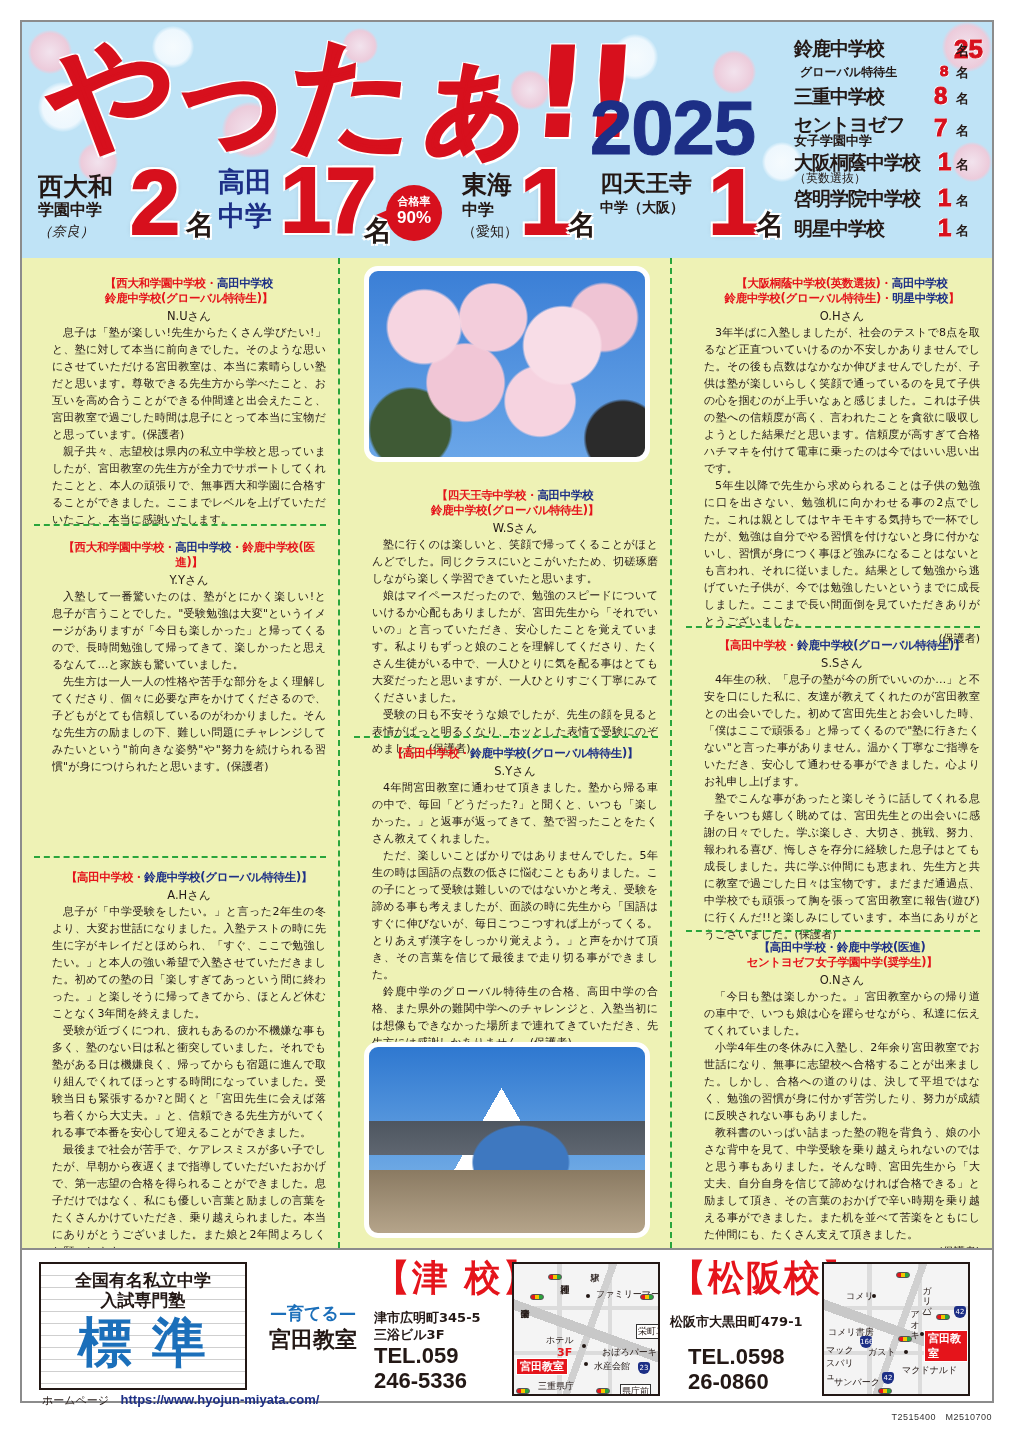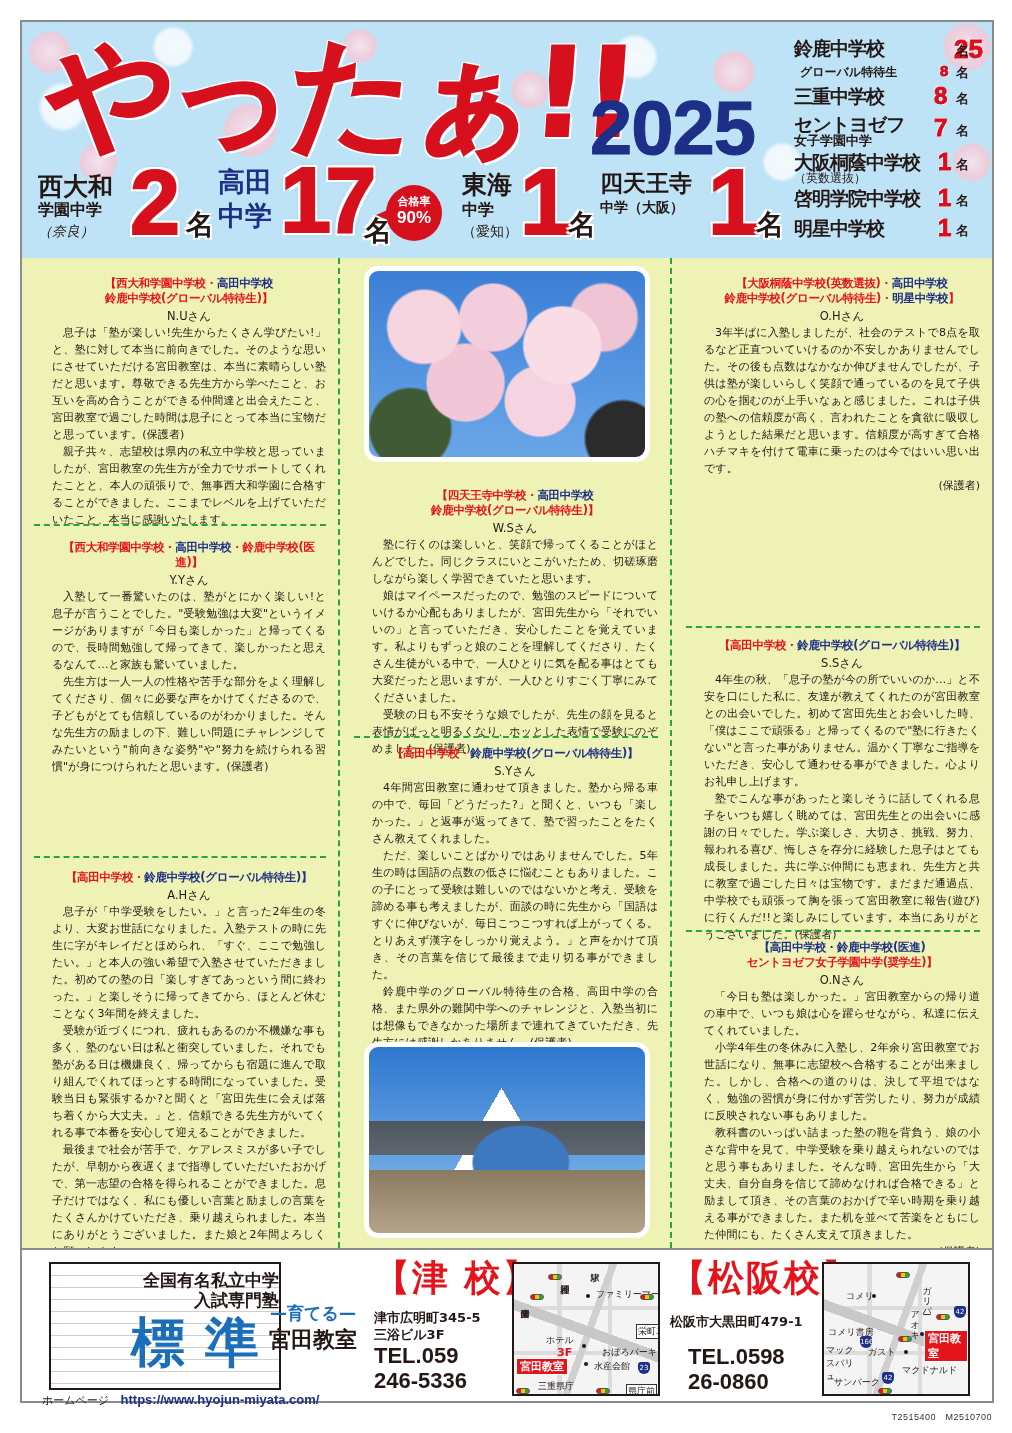--- a/index.html
+++ b/index.html
@@ -64,21 +64,21 @@
       linear-gradient(#3b7fd6, #6aa6e8); }
   .photo-fuji { top: 784px; height: 196px; background:
       linear-gradient(to bottom, transparent 0 66%, #8a7a62 66%, #b5a48a 100%),
       radial-gradient(ellipse at 55% 62%, #3e78c0 0 22%, transparent 23%),
       linear-gradient(to bottom, transparent 0 40%, #4e5660 40%, #5f6670 58%, transparent 58%),
       conic-gradient(from 150deg at 48% 22%, transparent 0deg, #ffffff 0deg 60deg, transparent 60deg),
       linear-gradient(#2f78d0, #8cc0ee); }
 
   
   .footer { position: absolute; left: 0; top: 1226px; width: 970px; height: 153px; background: #ffffff; border-top: 2px solid #8c8c8c; }
-  .logo-box { position: absolute; left: 27px; top: 12px; width: 232px; height: 128px; border: 2px solid #231815; background: repeating-linear-gradient(to bottom, #ffffff 0 11px, #cfcfcf 11px 12px); text-align: right; }
+  .logo-box { position: absolute; left: 17px; top: 12px; width: 208px; height: 128px; border: 2px solid #231815; background: repeating-linear-gradient(to bottom, #ffffff 0 11px, #cfcfcf 11px 12px); text-align: center; }
   .logo-box .l1 { font-family: "DejaVu Serif", "Liberation Serif", serif; font-weight: bold; font-size: 17px; margin-top: 6px; line-height: 20px; }
   .logo-box .l2 { font-family: "DejaVu Serif", "Liberation Serif", serif; font-weight: bold; font-size: 17px; line-height: 20px; }
   .logo-box .l3 { font-weight: bold; font-size: 54px; color: #1b6fba; line-height: 66px; letter-spacing: 20px; margin-left: 18px; }
   .homepage { position: absolute; left: 20px; top: 142px; font-size: 11px; white-space: nowrap; }
   .homepage .url { color: #1d2f86; font-weight: bold; font-size: 13px; margin-left: 8px; font-family: "Liberation Sans", sans-serif; }
   .sodateru { position: absolute; left: 236px; top: 52px; width: 110px; text-align: center; }
   .sodateru .a { font-size: 17px; font-weight: bold; color: #1b6fba; }
   .sodateru .b { font-size: 22px; font-weight: bold; color: #231815; }
 
   .branch { position: absolute; top: 4px; }
@@ -251,20 +251,21 @@
       </div>
     <div class="photo photo-fuji"></div>
   </div>
 
   <div class="col col-right">
     <div class="testimonial" style="top:18px;">
         <div class="t-head"><span class="red">【大阪桐蔭中学校(英数選抜)・</span><span class="blue">高田中学校</span><br><span class="red">鈴鹿中学校(グローバル特待生)・</span><span class="blue">明星中学校</span><span class="red">】</span></div>
         <div class="t-author">O.Hさん</div>
         <div class="t-body">
           <p>3年半ばに入塾しましたが、社会のテストで8点を取るなど正直ついていけるのか不安しかありませんでした。その後も点数はなかなか伸びませんでしたが、子供は塾が楽しいらしく笑顔で通っているのを見て子供の心を掴むのが上手いなぁと感じました。これは子供の塾への信頼度が高く、言われたことを貪欲に吸収しようとした結果だと思います。信頼度が高すぎて合格ハチマキを付けて電車に乗ったのは今ではいい思い出です。</p>
+          <p>5年生以降で先生から求められることは子供の勉強に口を出さない、勉強机に向かわせる事の2点でした。これは親としてはヤキモキする気持ちで一杯でしたが、勉強は自分でやる習慣を付けないと身に付かないし、習慣が身につく事ほど強みになることはないとも言われ、それに従いました。結果として勉強から逃げていた子供が、今では勉強したいというまでに成長しました。ここまで長い間面倒を見ていただきありがとうございました。</p>
         </div>
         <div class="t-sign">(保護者)</div>
       </div>
     <div class="sep" style="top:368px;"></div>
     <div class="testimonial" style="top:380px;">
         <div class="t-head"><span class="red">【高田中学校・</span><span class="blue">鈴鹿中学校(グローバル特待生)】</span></div>
         <div class="t-author">S.Sさん</div>
         <div class="t-body">
           <p>4年生の秋、「息子の塾が今の所でいいのか…」と不安を口にした私に、友達が教えてくれたのが宮田教室との出会いでした。初めて宮田先生とお会いした時、「僕はここで頑張る」と帰ってくるので"塾に行きたくない"と言った事がありません。温かく丁寧なご指導をいただき、安心して通わせる事ができました。心よりお礼申し上げます。</p>
           <p>塾でこんな事があったと楽しそうに話してくれる息子をいつも嬉しく眺めては、宮田先生との出会いに感謝の日々でした。学ぶ楽しさ、大切さ、挑戦、努力、報われる喜び、悔しさを存分に経験した息子はとても成長しました。共に学ぶ仲間にも恵まれ、先生方と共に教室で過ごした日々は宝物です。まだまだ通過点、中学校でも頑張って胸を張って宮田教室に報告(遊び)に行くんだ!!と楽しみにしています。本当にありがとうございました。(保護者)</p>
@@ -308,21 +309,21 @@
     <div class="map" style="left:490px;">
       <span class="lbl" style="left:74px;top:2px;writing-mode:vertical-rl;">津駅</span>
       <span class="lbl" style="left:44px;top:14px;writing-mode:vertical-rl;">護国神社</span>
       <span class="lbl" style="left:82px;top:24px;">ファミリーマート</span>
       <span class="lbl" style="left:4px;top:38px;writing-mode:vertical-rl;">津偕楽公園</span>
       <span class="lbl" style="left:32px;top:70px;">ホテル</span>
       <span class="lbl" style="left:122px;top:60px;border:1px solid #333;background:#fff;padding:0 1px;">栄町二</span>
       <span class="lbl" style="left:88px;top:82px;">おぼろパーキング</span>
       <span class="lbl" style="left:80px;top:96px;">水産会館</span>
       <span class="lbl" style="left:24px;top:116px;">三重県庁</span>
-      <span class="lbl" style="left:112px;top:120px;border:1px solid #333;background:#fff;padding:0 1px;">県庁前</span>
+      <span class="lbl" style="left:106px;top:120px;border:1px solid #333;background:#fff;padding:0 1px;">県庁前</span>
       <span class="mark" style="left:32px;top:94px;color:#e5141b;background:none;border:none;top:82px;left:40px;">3F</span>
       <span class="mark" style="left:2px;top:94px;">宮田教室</span>
       <span class="route" style="left:124px;top:98px;">23</span>
       <span class="light" style="left:34px;top:10px;"></span>
       <span class="light" style="left:16px;top:30px;"></span>
       <span class="light" style="left:126px;top:30px;"></span>
       <span class="light" style="left:2px;top:124px;"></span>
       <span class="light" style="left:82px;top:124px;"></span>
       <span class="dot" style="left:72px;top:30px;"></span>
       <span class="dot" style="left:68px;top:80px;"></span>

